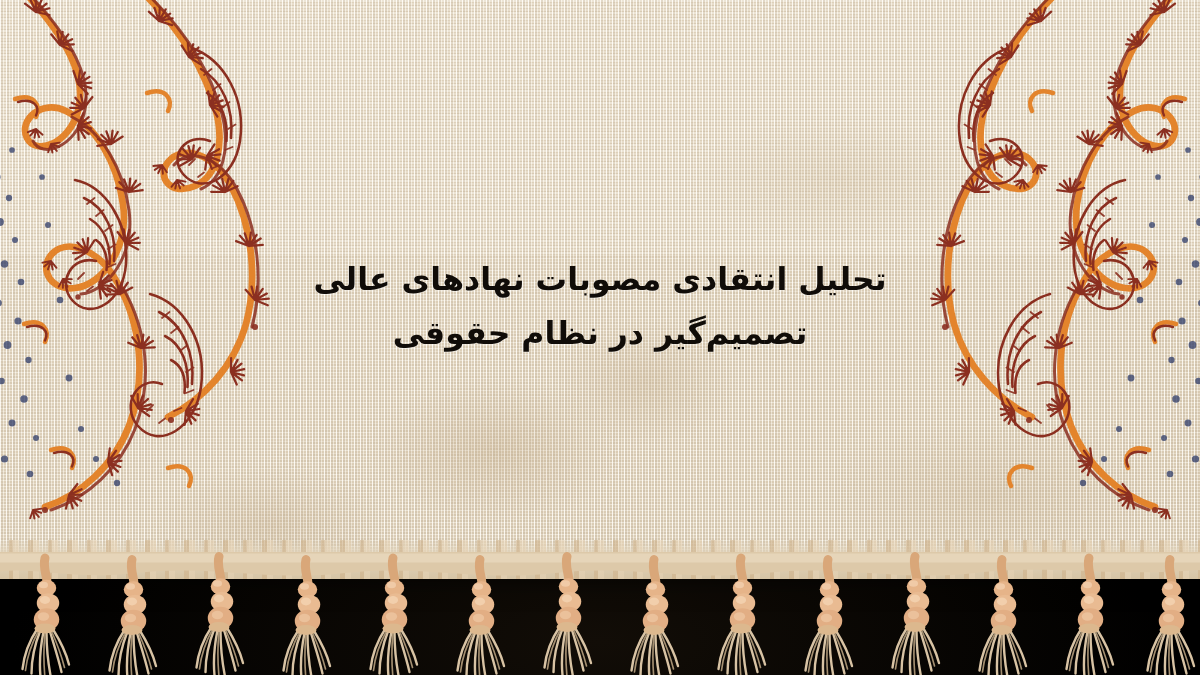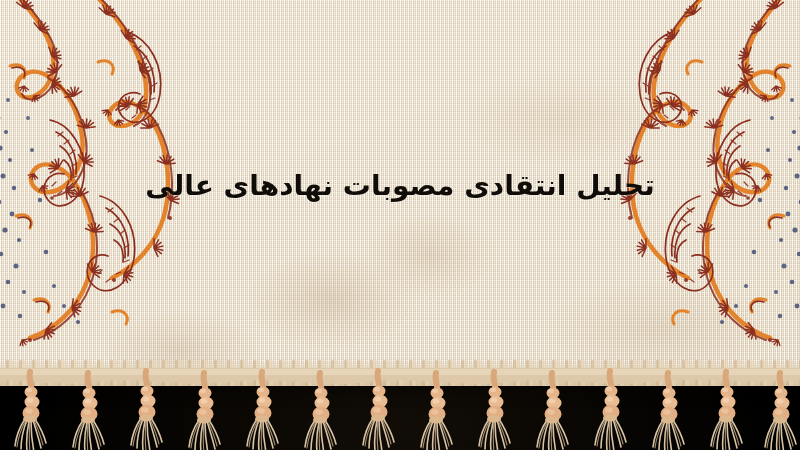--- a/index.html
+++ b/index.html
@@ -92,21 +92,21 @@
     position: absolute;
     left: 0;
     top: 168px;
     width: 800px;
     text-align: center;
     direction: rtl;
   }
   .title-line {
     display: block;
     color: #100c08;
-    font-size: 28px;
+    font-size: 21px;
     font-weight: bold;
     line-height: 36px;
     letter-spacing: .2px;
     text-shadow: 0 1px 0 rgba(255,255,255,.35);
   }
 
   
   .fringe {
     position: absolute;
     left: 0;
@@ -404,20 +404,21 @@
         <circle cx="36" cy="340" r="2"></circle>
           <circle cx="120" cy="280" r="2"></circle>
         <circle cx="176" cy="218" r="2"></circle>
           <circle cx="58" cy="198" r="1.8"></circle>
       </g>
     </svg>
   </div>
 
   <div class="title-block">
     <span class="title-line">تحلیل انتقادی مصوبات نهادهای عالی</span>
+    <span class="title-line">تصمیم‌گیر در نظام حقوقی</span>
   </div>
 
   <div class="fringe">
     <svg viewBox="0 0 800 82" xmlns="http://www.w3.org/2000/svg" preserveAspectRatio="none">
       <defs>
         <g id="tassel">
 
           <path d="M0,-8 C-2,0 3,6 1,13 C-1,20 4,25 2,32" stroke="#d9a779" stroke-width="6" fill="none" stroke-linecap="round"></path>
 
           <ellipse cx="1" cy="12" rx="6.5" ry="5.5" fill="#e6b489"></ellipse>

